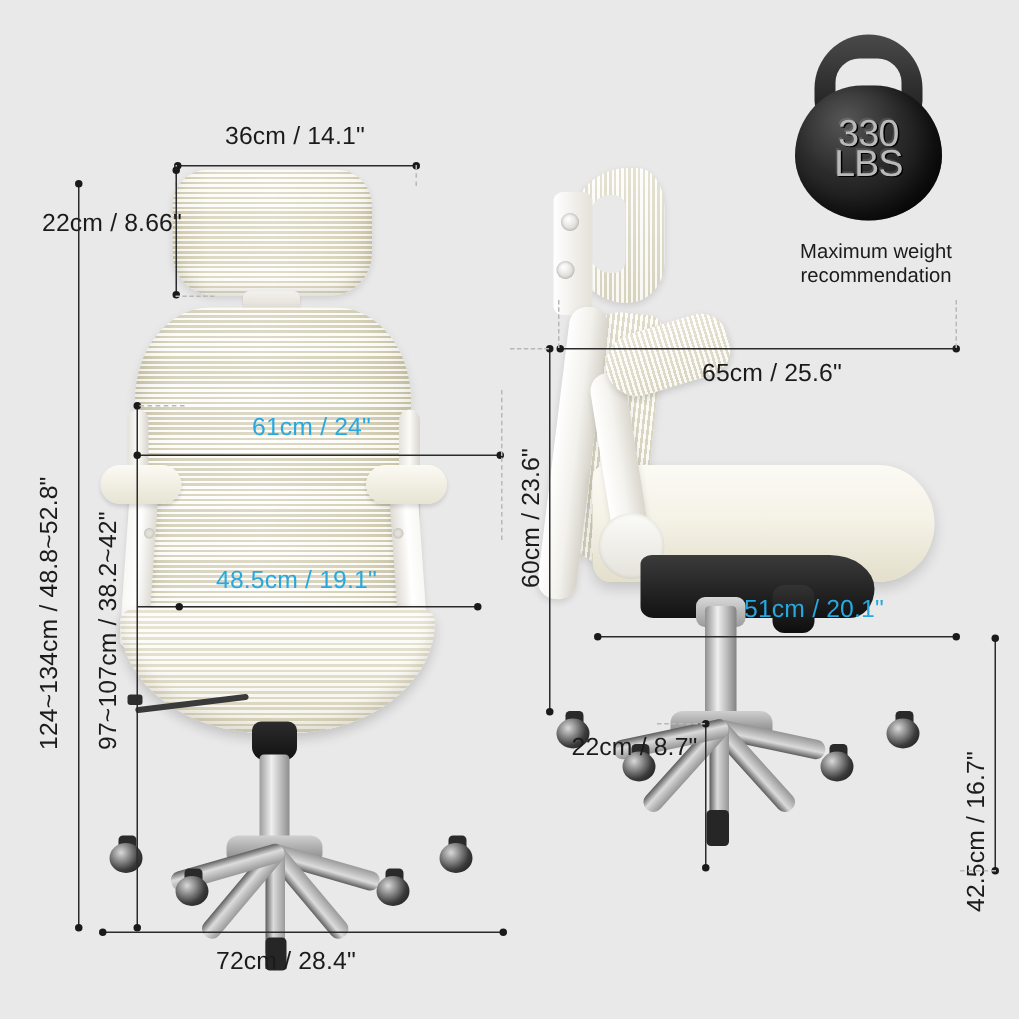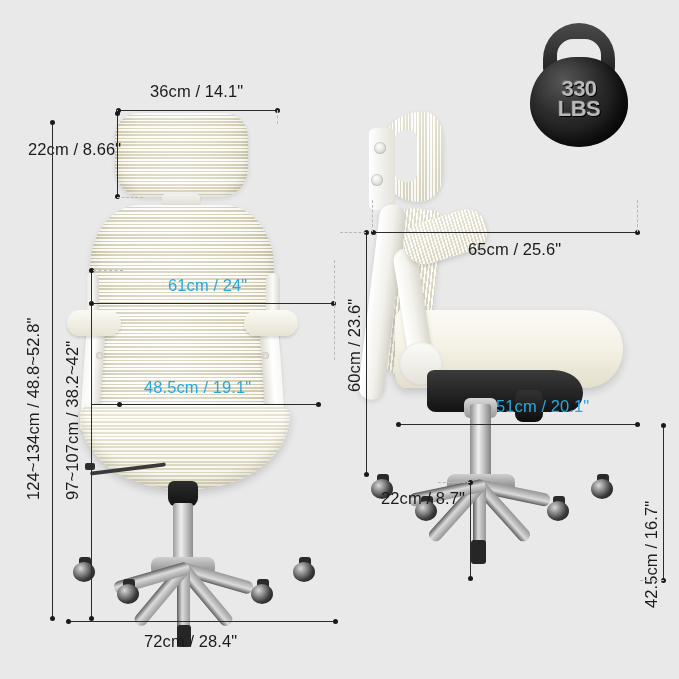--- a/index.html
+++ b/index.html
@@ -250,21 +250,21 @@
     border-radius:16px 16px 7px 7px; background:#e9e9e9;
   }
   .kb-body {
     position:absolute; left:6px; top:34px; width:98px; height:90px;
     border-radius:46% 46% 50% 50% / 52% 52% 48% 48%;
     background:radial-gradient(circle at 34% 26%,#565656 0%,#2d2d2d 38%,#121212 78%,#050505 100%);
     box-shadow:inset -8px -6px 16px rgba(0,0,0,.6);
   }
   .kb-text {
     position:absolute; left:0; top:22px; width:98px; text-align:center;
-    font-size:22px; font-weight:700; line-height:20px; letter-spacing:-.5px;
+    font-size:25px; font-weight:400; line-height:20px; letter-spacing:-.5px;
     color:#b9b9b9; text-shadow:1px 1px 0 #000, -1px -1px 0 rgba(255,255,255,.12);
   }
   .kb-caption {
     position:absolute; left:504px; top:160px; width:160px;
     font-size:13.5px; line-height:16px; color:#1b1b1b; text-align:center;
   }
 </style>
 </head>
 <body>
 
@@ -370,20 +370,24 @@
   <div id="kettlebell">
     <div class="kb-handle"></div>
     <div class="kb-handle-hole"></div>
     <div class="kb-body">
       <div class="kb-text">
         <span>330</span><br>
         <span>LBS</span>
       </div>
     </div>
   </div>
+  <div class="kb-caption">
+    <span>Maximum weight</span><br>
+    <span>recommendation</span>
+  </div>
 
   <div class="dim" style="left:150px; top:82px;">36cm / 14.1"</div>
   <div class="hline" style="left:118px; top:110px; width:161px;"></div>
   <div class="dot" style="left:116px; top:108px;"></div>
   <div class="dot" style="left:275px; top:108px;"></div>
   <div class="guide" style="left:117px; top:110px; height:14px;"></div>
   <div class="guide" style="left:277px; top:110px; height:14px;"></div>
 
   <div class="dim" style="left:28px; top:140px;">22cm / 8.66"</div>
   <div class="vline" style="left:117px; top:113px; height:85px;"></div>

